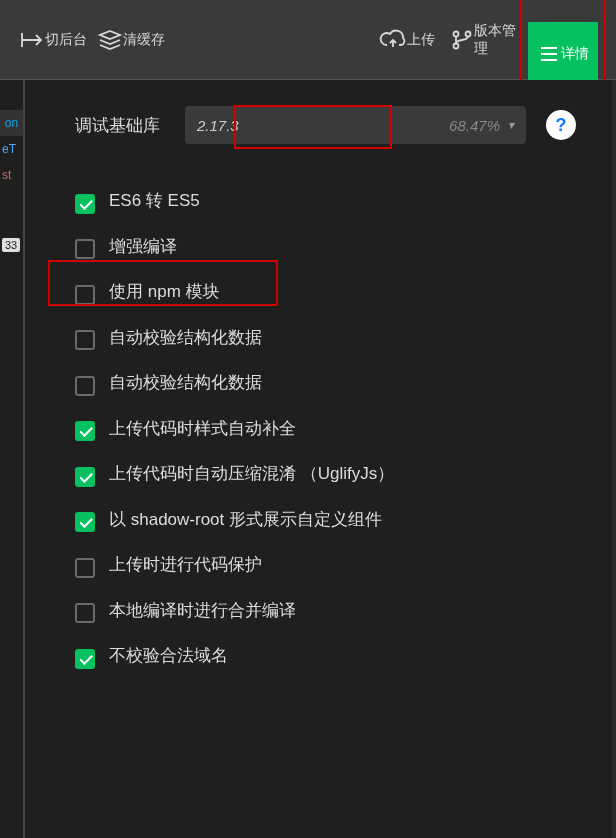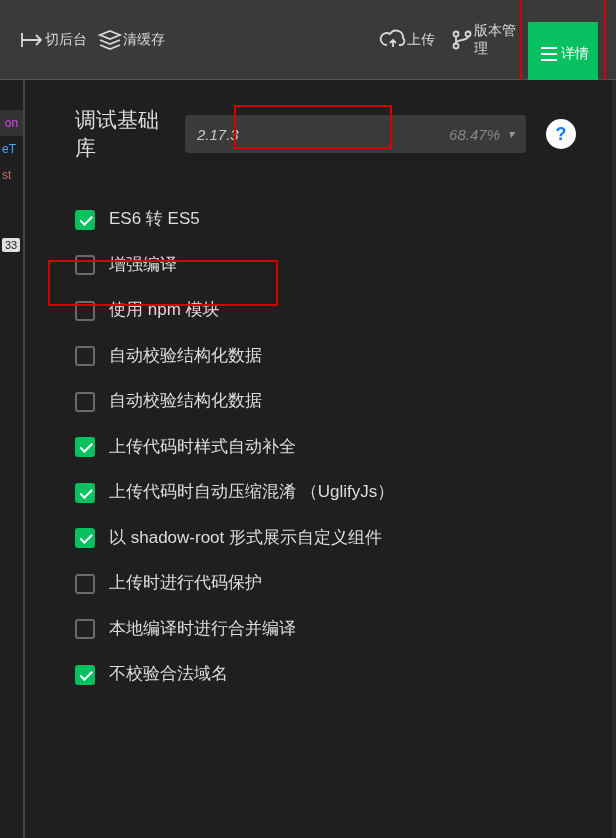--- a/index.html
+++ b/index.html
@@ -19,21 +19,21 @@
     width: 24px;
     background: #1f1f1f;
     border-right: 1px solid #444;
     font-size: 12px;
     color: #aaa;
     padding-top: 30px;
   }
   .left-strip div { padding: 6px 2px; }
   .left-strip .on-badge {
     background: #333;
-    color: #d946ef;
+    color: #0ea5e9;
     text-align: center;
   }
   .left-strip .num-badge {
     display: inline-block;
     background: #e0e0e0;
     color: #222;
     font-size: 11px;
     padding: 1px 3px;
     border-radius: 2px;
     margin-top: 50px;
@@ -117,21 +117,21 @@
 
   .section {
     padding: 26px 36px 10px 50px;
   }
   .lib-row {
     display: flex;
     align-items: center;
     gap: 20px;
     margin-bottom: 24px;
   }
-  .lib-label { font-size: 21px; color: #ddd; width: 90px; }
+  .lib-label { font-size: 17px; color: #ddd; width: 90px; }
   .lib-select {
     flex: 1;
     background: #3a3a3a;
     border-radius: 4px;
     height: 38px;
     display: flex;
     align-items: center;
     padding: 0 12px;
     color: #ccc;
     font-size: 15px;
@@ -150,21 +150,21 @@
     font-size: 18px;
     display: flex;
     align-items: center;
     justify-content: center;
     cursor: pointer;
   }
 
   .check-list { padding: 0 36px 20px 50px; }
   .check-item {
     display: flex;
-    align-items: center;
+    align-items: flex-end;
     gap: 14px;
     padding: 10px 0;
     font-size: 17px;
     color: #ddd;
     line-height: 1.5;
   }
   .cb {
     width: 20px; height: 20px;
     border: 2px solid #6a6a6a;
     border-radius: 3px;

